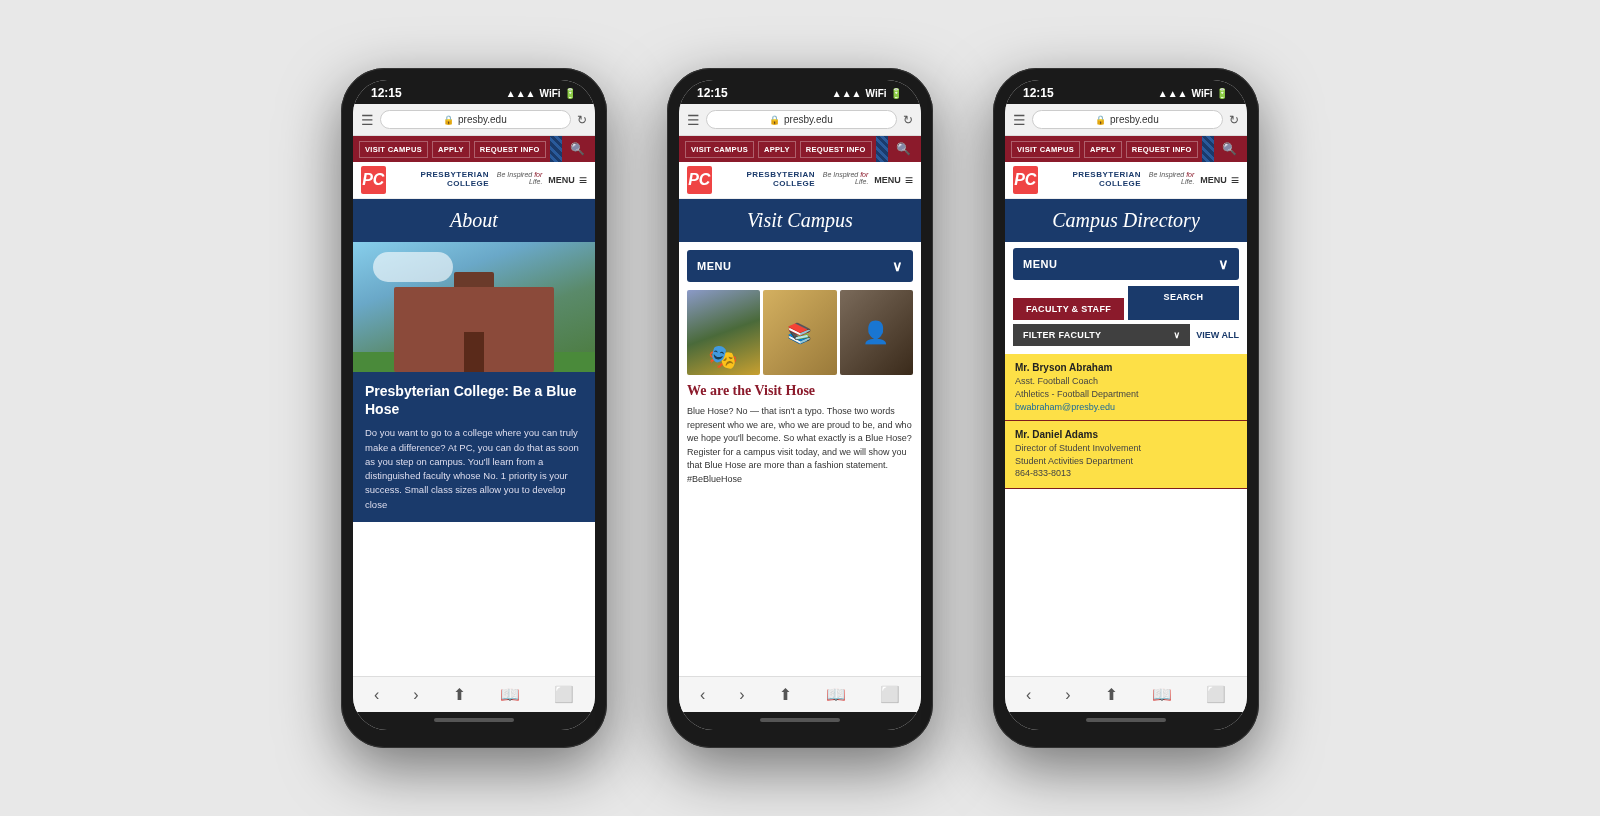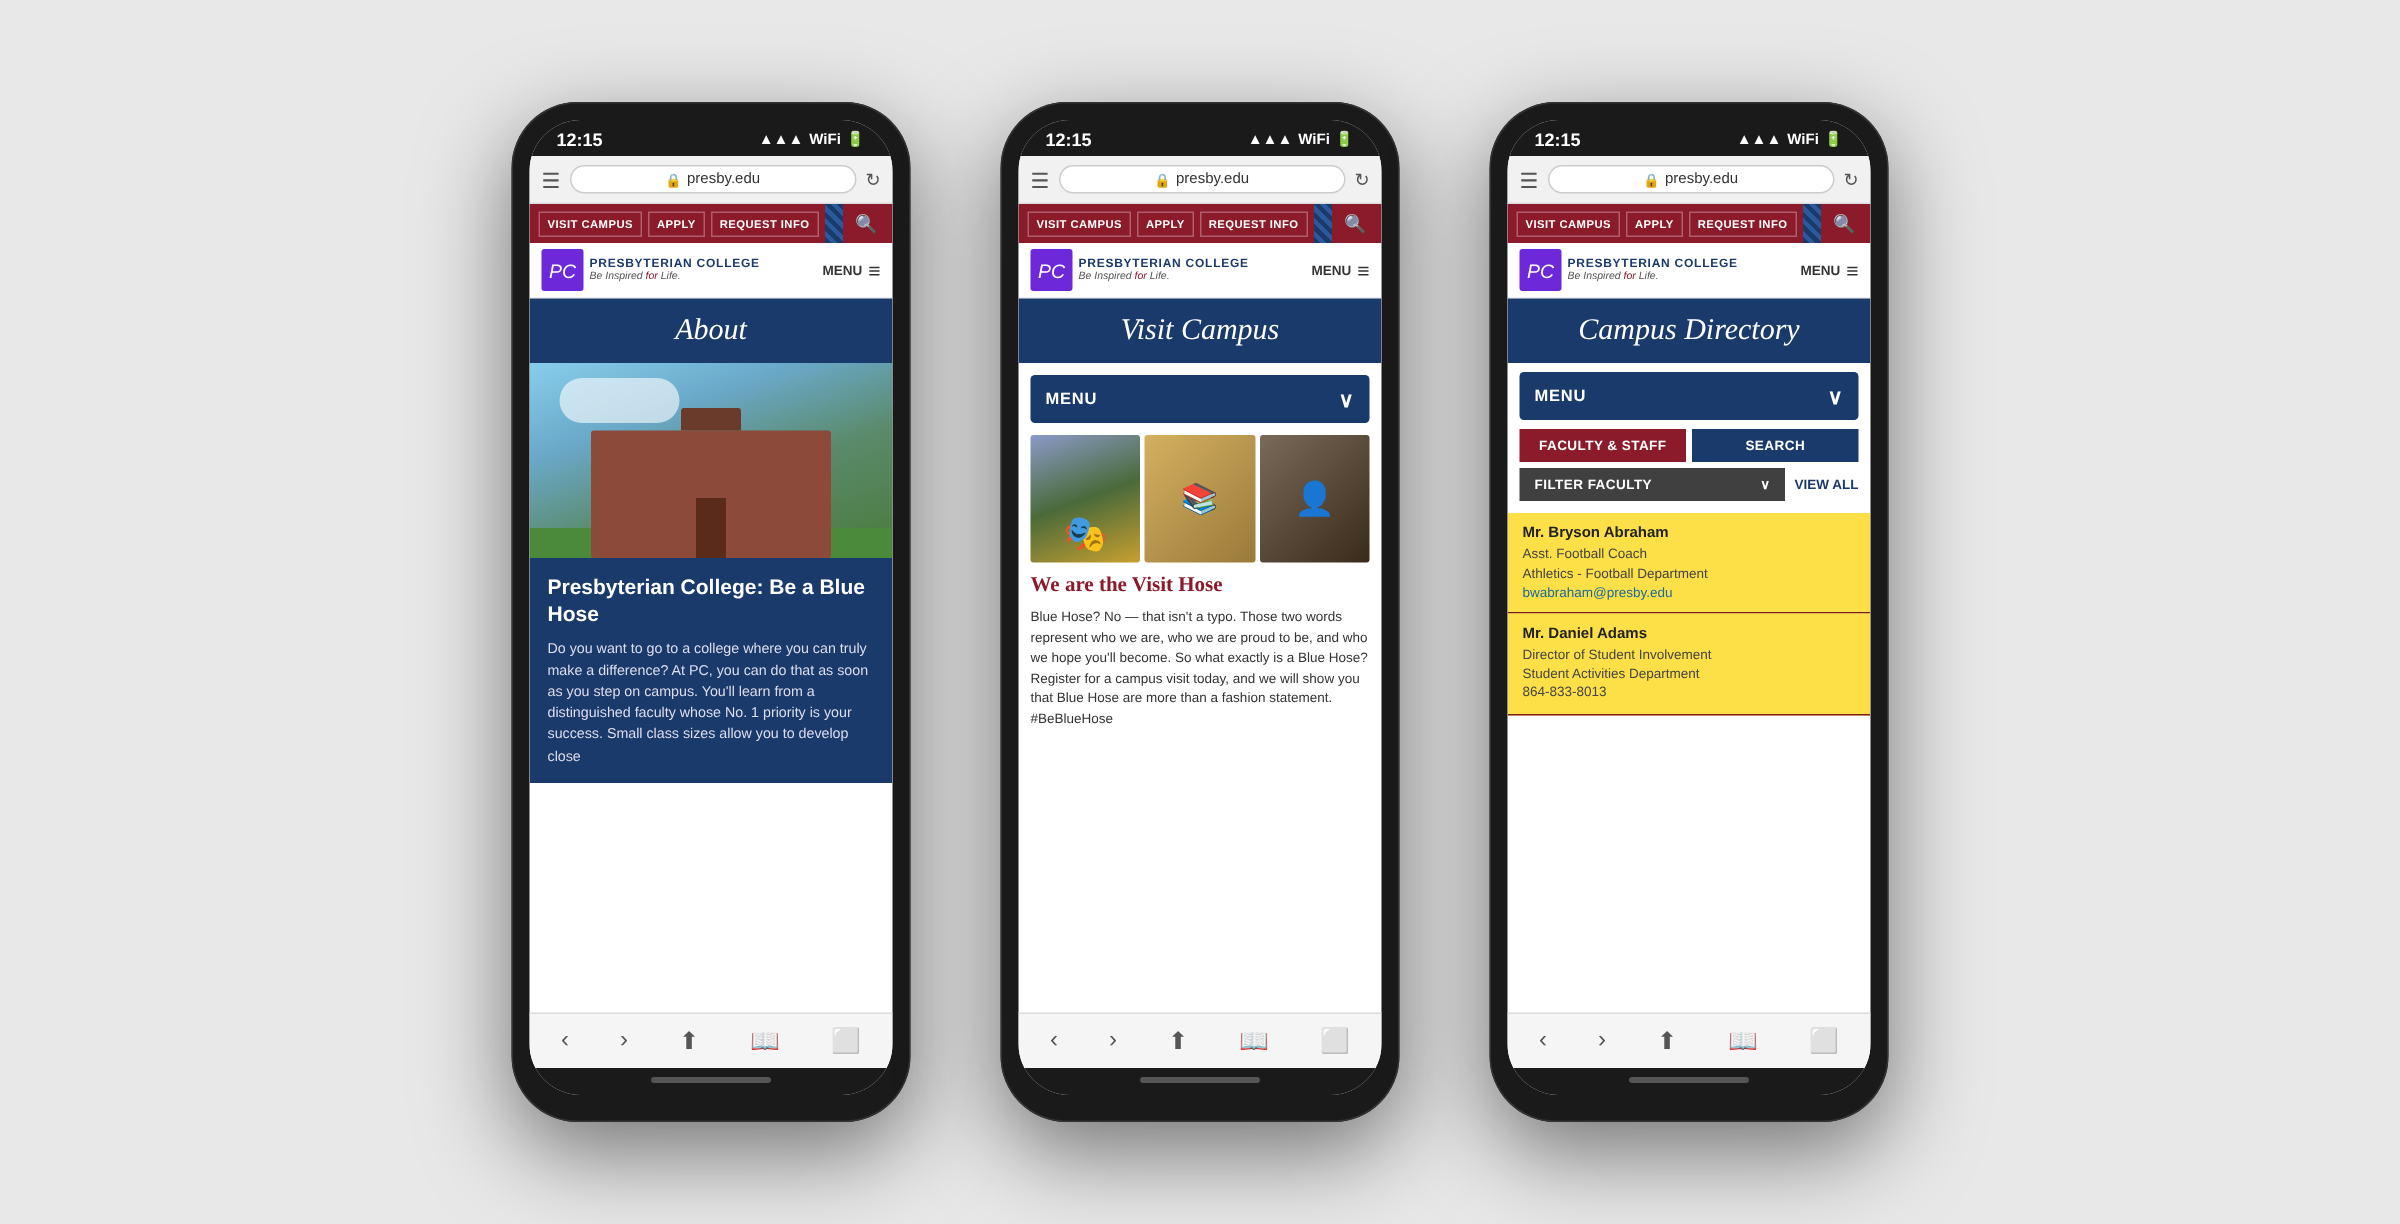--- a/index.html
+++ b/index.html
@@ -125,33 +125,34 @@
       gap: 6px;
     }
     .pc-logo {
       display: flex;
       align-items: center;
       gap: 4px;
     }
     .pc-logo-mark {
       width: 28px;
       height: 28px;
-      background: #6d28d9;
+      background: #ef4444;
       border-radius: 2px;
       display: flex;
       align-items: center;
       justify-content: center;
       color: #fff;
-      font-size: 13px;
-      font-weight: 400;
+      font-size: 16px;
+      font-weight: 700;
       font-style: italic;
     }
     .pc-logo-text {
       display: flex;
-      flex-direction: column;
+      flex-direction: row;
+      text-align: right;
     }
     .pc-logo-name {
       font-size: 8px;
       font-weight: 700;
       color: #1a3a6b;
       text-transform: uppercase;
       letter-spacing: 0.5px;
       line-height: 1.1;
     }
     .pc-logo-tagline {
@@ -323,20 +324,21 @@
     .dir-btn-red {
       background: #8b1a2b;
       color: #fff;
       font-size: 9px;
       font-weight: 700;
       padding: 6px 10px;
       flex: 1;
       text-align: center;
       text-transform: uppercase;
       letter-spacing: 0.3px;
+      margin-top: 12px;
     }
     .dir-btn-blue {
       background: #1a3a6b;
       color: #fff;
       font-size: 9px;
       font-weight: 700;
       padding: 6px 10px;
       flex: 1;
       text-align: center;
       text-transform: uppercase;

